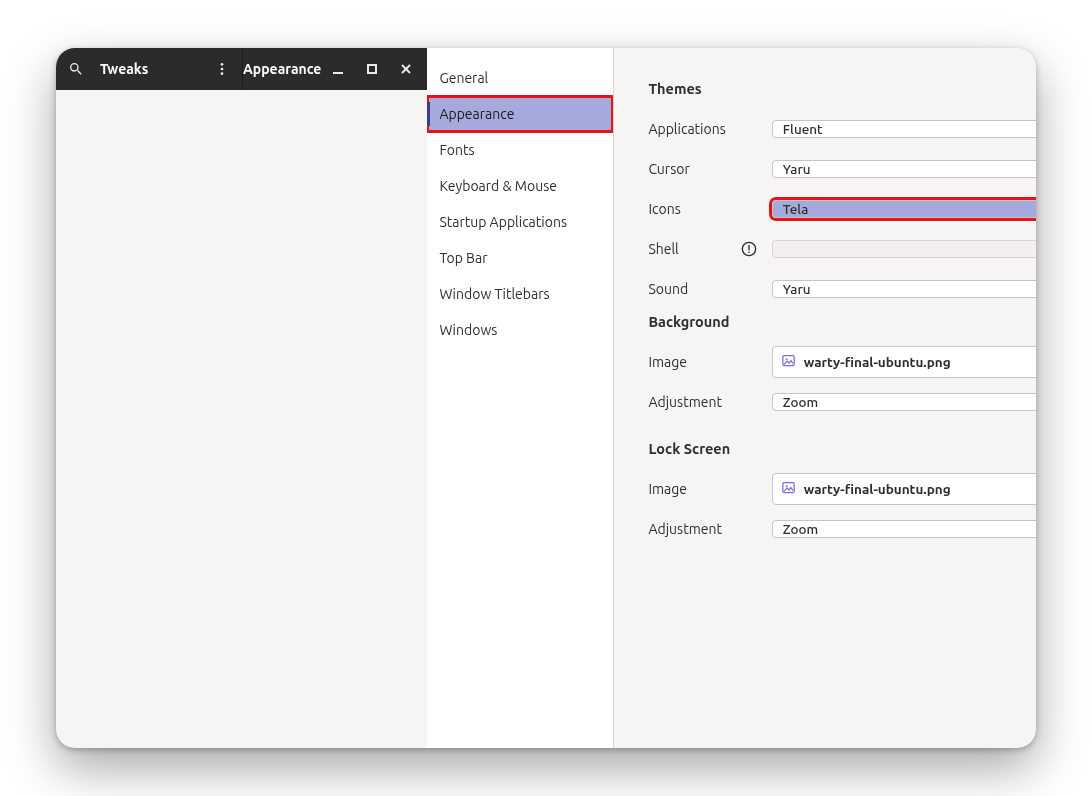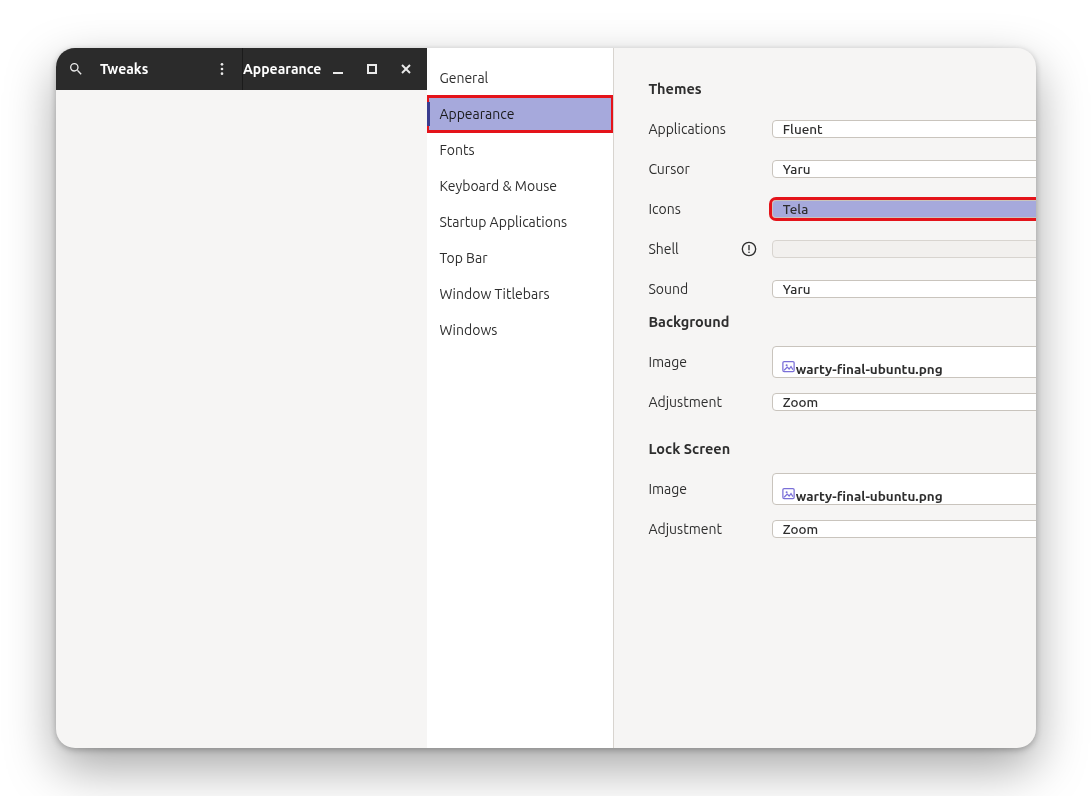--- a/index.html
+++ b/index.html
@@ -167,27 +167,27 @@
     outline: 3px solid #e4131a;
     outline-offset: 0;
   }
   .filebtn {
     width: 300px;
     height: 32px;
     background: #ffffff;
     border: 1px solid #c9c4bd;
     border-radius: 4px;
     display: flex;
-    align-items: flex-end;
+    align-items: center;
     padding: 0 8px 0 8px;
     font-size: 13.5px;
     font-weight: 600;
     color: #2e2e2e;
     cursor: pointer;
-    gap: 0;
+    gap: 8px;
   }
   .filebtn .img-ico svg { width: 15px; height: 15px; }
   .filebtn .name { flex: 1; white-space: nowrap; overflow: hidden; text-overflow: ellipsis; }
   .filebtn .upload svg { width: 15px; height: 15px; fill: #2e2e2e; }
 </style>
 </head>
 <body>
 
 <div class="window">
 

